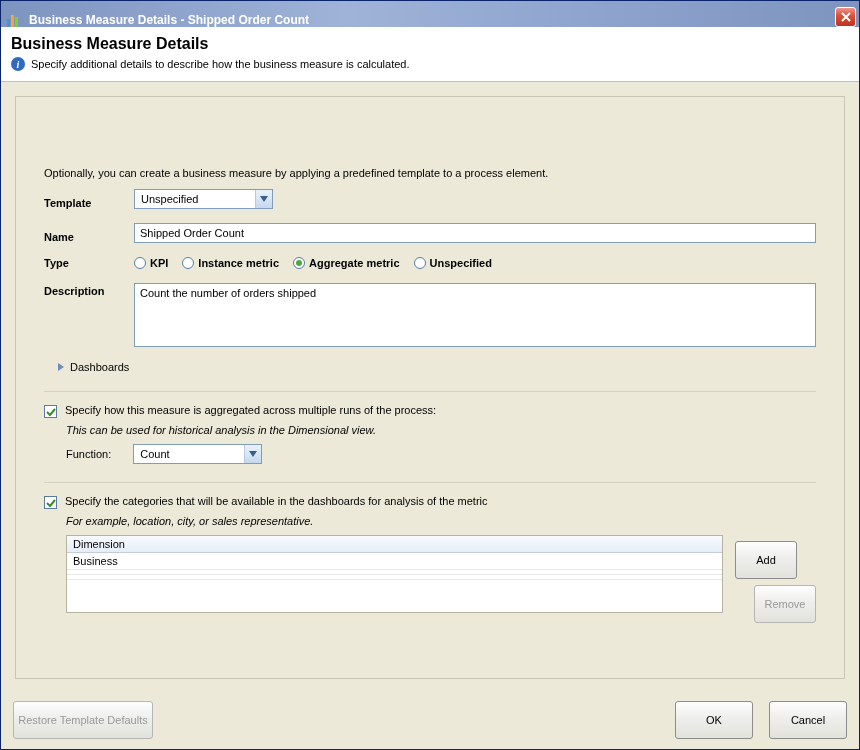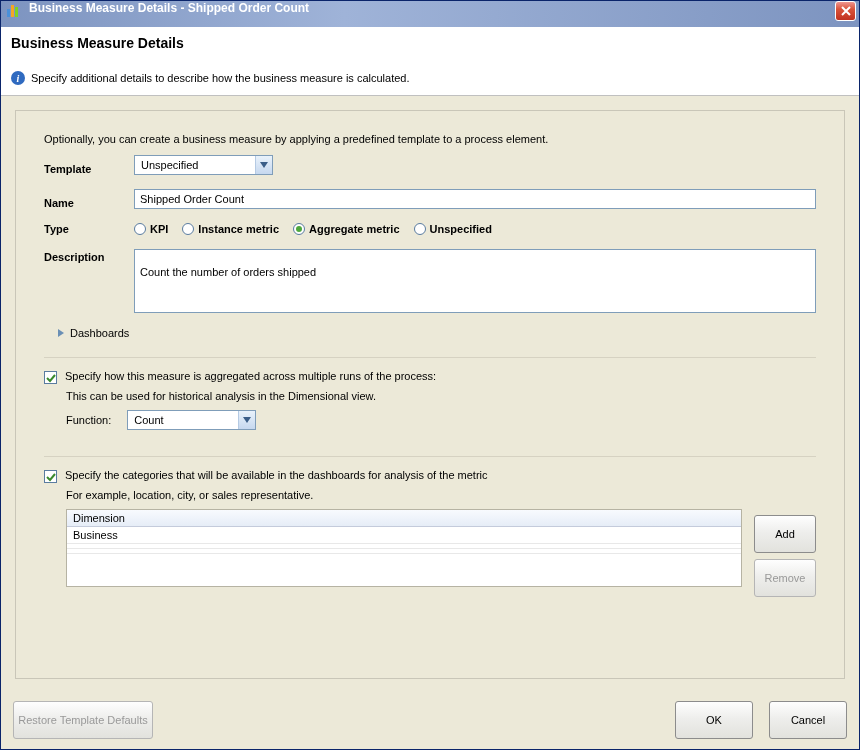--- a/index.html
+++ b/index.html
@@ -17,21 +17,21 @@
     height: 750px;
     border: 1px solid #0a246a;
     background: #ece9d8;
     display: flex;
     flex-direction: column;
   }
   .titlebar {
     height: 26px;
     background: linear-gradient(to right, #7d94c0, #9fb3d8 40%, #7d94c0);
     display: flex;
-    align-items: flex-start;
+    align-items: flex-end;
     padding: 0 3px 0 6px;
     color: #fff;
   }
   .title-icon {
     width: 16px; height: 16px;
     margin-right: 6px;
     display: inline-flex; align-items: flex-end;
   }
   .title-icon .bar { width: 3px; margin-right: 1px; }
   .title-icon .b1 { height: 8px; background:#4a90d9; }
@@ -54,22 +54,22 @@
   }
   .close-btn svg { width:10px; height:10px; }
 
   .header-band {
     background: #fff;
     border-bottom: 1px solid #c0c0c0;
     padding: 8px 10px 10px 10px;
   }
   .header-title {
     font-weight: bold;
-    font-size: 14px;
-    margin-bottom: 20px;
+    font-size: 16px;
+    margin-bottom: 4px;
   }
   .header-sub {
     display: flex; align-items: center; gap:6px;
     color: #000;
   }
   .info-icon {
     width:14px; height:14px; border-radius:50%;
     background:#2f6ac0; color:#fff;
     display:inline-flex; align-items:center; justify-content:center;
     font-weight:bold; font-style:italic;
@@ -84,20 +84,21 @@
   }
   .panel {
     background: #ece9d8;
     border: 1px solid #c9c6b8;
     height: 100%;
     padding: 22px 28px 16px 28px;
     position: relative;
   }
   .intro {
     margin-bottom: 10px;
+    margin-top: 48px;
   }
   .row {
     display: flex;
     align-items: flex-end;
     margin-bottom: 14px;
   }
   .row .lbl {
     width: 90px;
     font-weight: bold;
   }
@@ -129,21 +130,21 @@
   .radio { display:inline-flex; align-items:center; gap:4px; font-weight:bold; cursor:default; }
   .radio-dot { width:12px; height:12px; border:1px solid #5a7ca0; border-radius:50%; background:#fff; position:relative; }
   .radio-dot.sel::after{ content:""; position:absolute; inset:0; margin:auto; width:6px; height:6px; border-radius:50%; background:#4fa83d; }
 
   .desc-wrap { flex:1; display:flex; }
   .desc-area {
     border:1px solid #7f9db9;
     background:#fff;
     height:64px;
     flex:1;
-    padding:16px 5px;
+    padding:3px 5px;
     font: inherit;
     resize:none;
     overflow-y:scroll;
   }
   .expander {
     display:flex; align-items:center; gap:6px;
     margin: 6px 0 18px 14px;
     cursor: default;
   }
   .expander .tri {
@@ -152,22 +153,22 @@
   .sep {
     border-top:1px solid #d6d2c2;
     margin: 0 0 12px 0;
   }
   .check-line { display:flex; align-items:flex-start; gap:8px; margin-bottom:6px; }
   .chk {
     width:13px; height:13px; border:1px solid #5a7ca0; background:#fff; display:inline-flex; align-items:center; justify-content:center; margin-top:1px;
   }
   .chk.checked svg { width:10px; height:10px; }
   .chk-label { font-weight:normal; }
-  .sub-indent { margin-left:22px; margin-bottom:8px; }
-  .func-row { display:flex; align-items:center; gap:16px; margin-left:22px; margin-bottom:26px; }
+  .sub-indent { margin-left:22px; margin-bottom:8px;font-style:italic; }
+  .func-row { display:flex; align-items:center; gap:22px; margin-left:22px; margin-bottom:18px; }
   .dim-area { margin-left:22px; display:flex; gap:12px; }
   .dim-table {
     flex:1;
     border:1px solid #b6b3a3;
     background:#fff;
     height:78px;
   }
   .dim-header {
     background: linear-gradient(#f8fafe,#e6edf7);
     border-bottom:1px solid #c4cbdb;
@@ -184,20 +185,21 @@
     border-radius:3px;
     padding:12px 0;
     width:62px;
     text-align:center;
     font:inherit;
     cursor: default;
   }
   .std-btn.disabled {
     color:#999;
     border-color:#b5b5b5;
+    margin-left:19px;
   }
 
   .footer {
     display:flex; align-items:center;
     padding: 8px 12px 10px 12px;
     gap:16px;
   }
   .footer .spacer { flex:1; }
   .footer .std-btn { width:78px; }
   .footer .std-btn.restore { width:140px; color:#999; border-color:#b5b5b5; }

